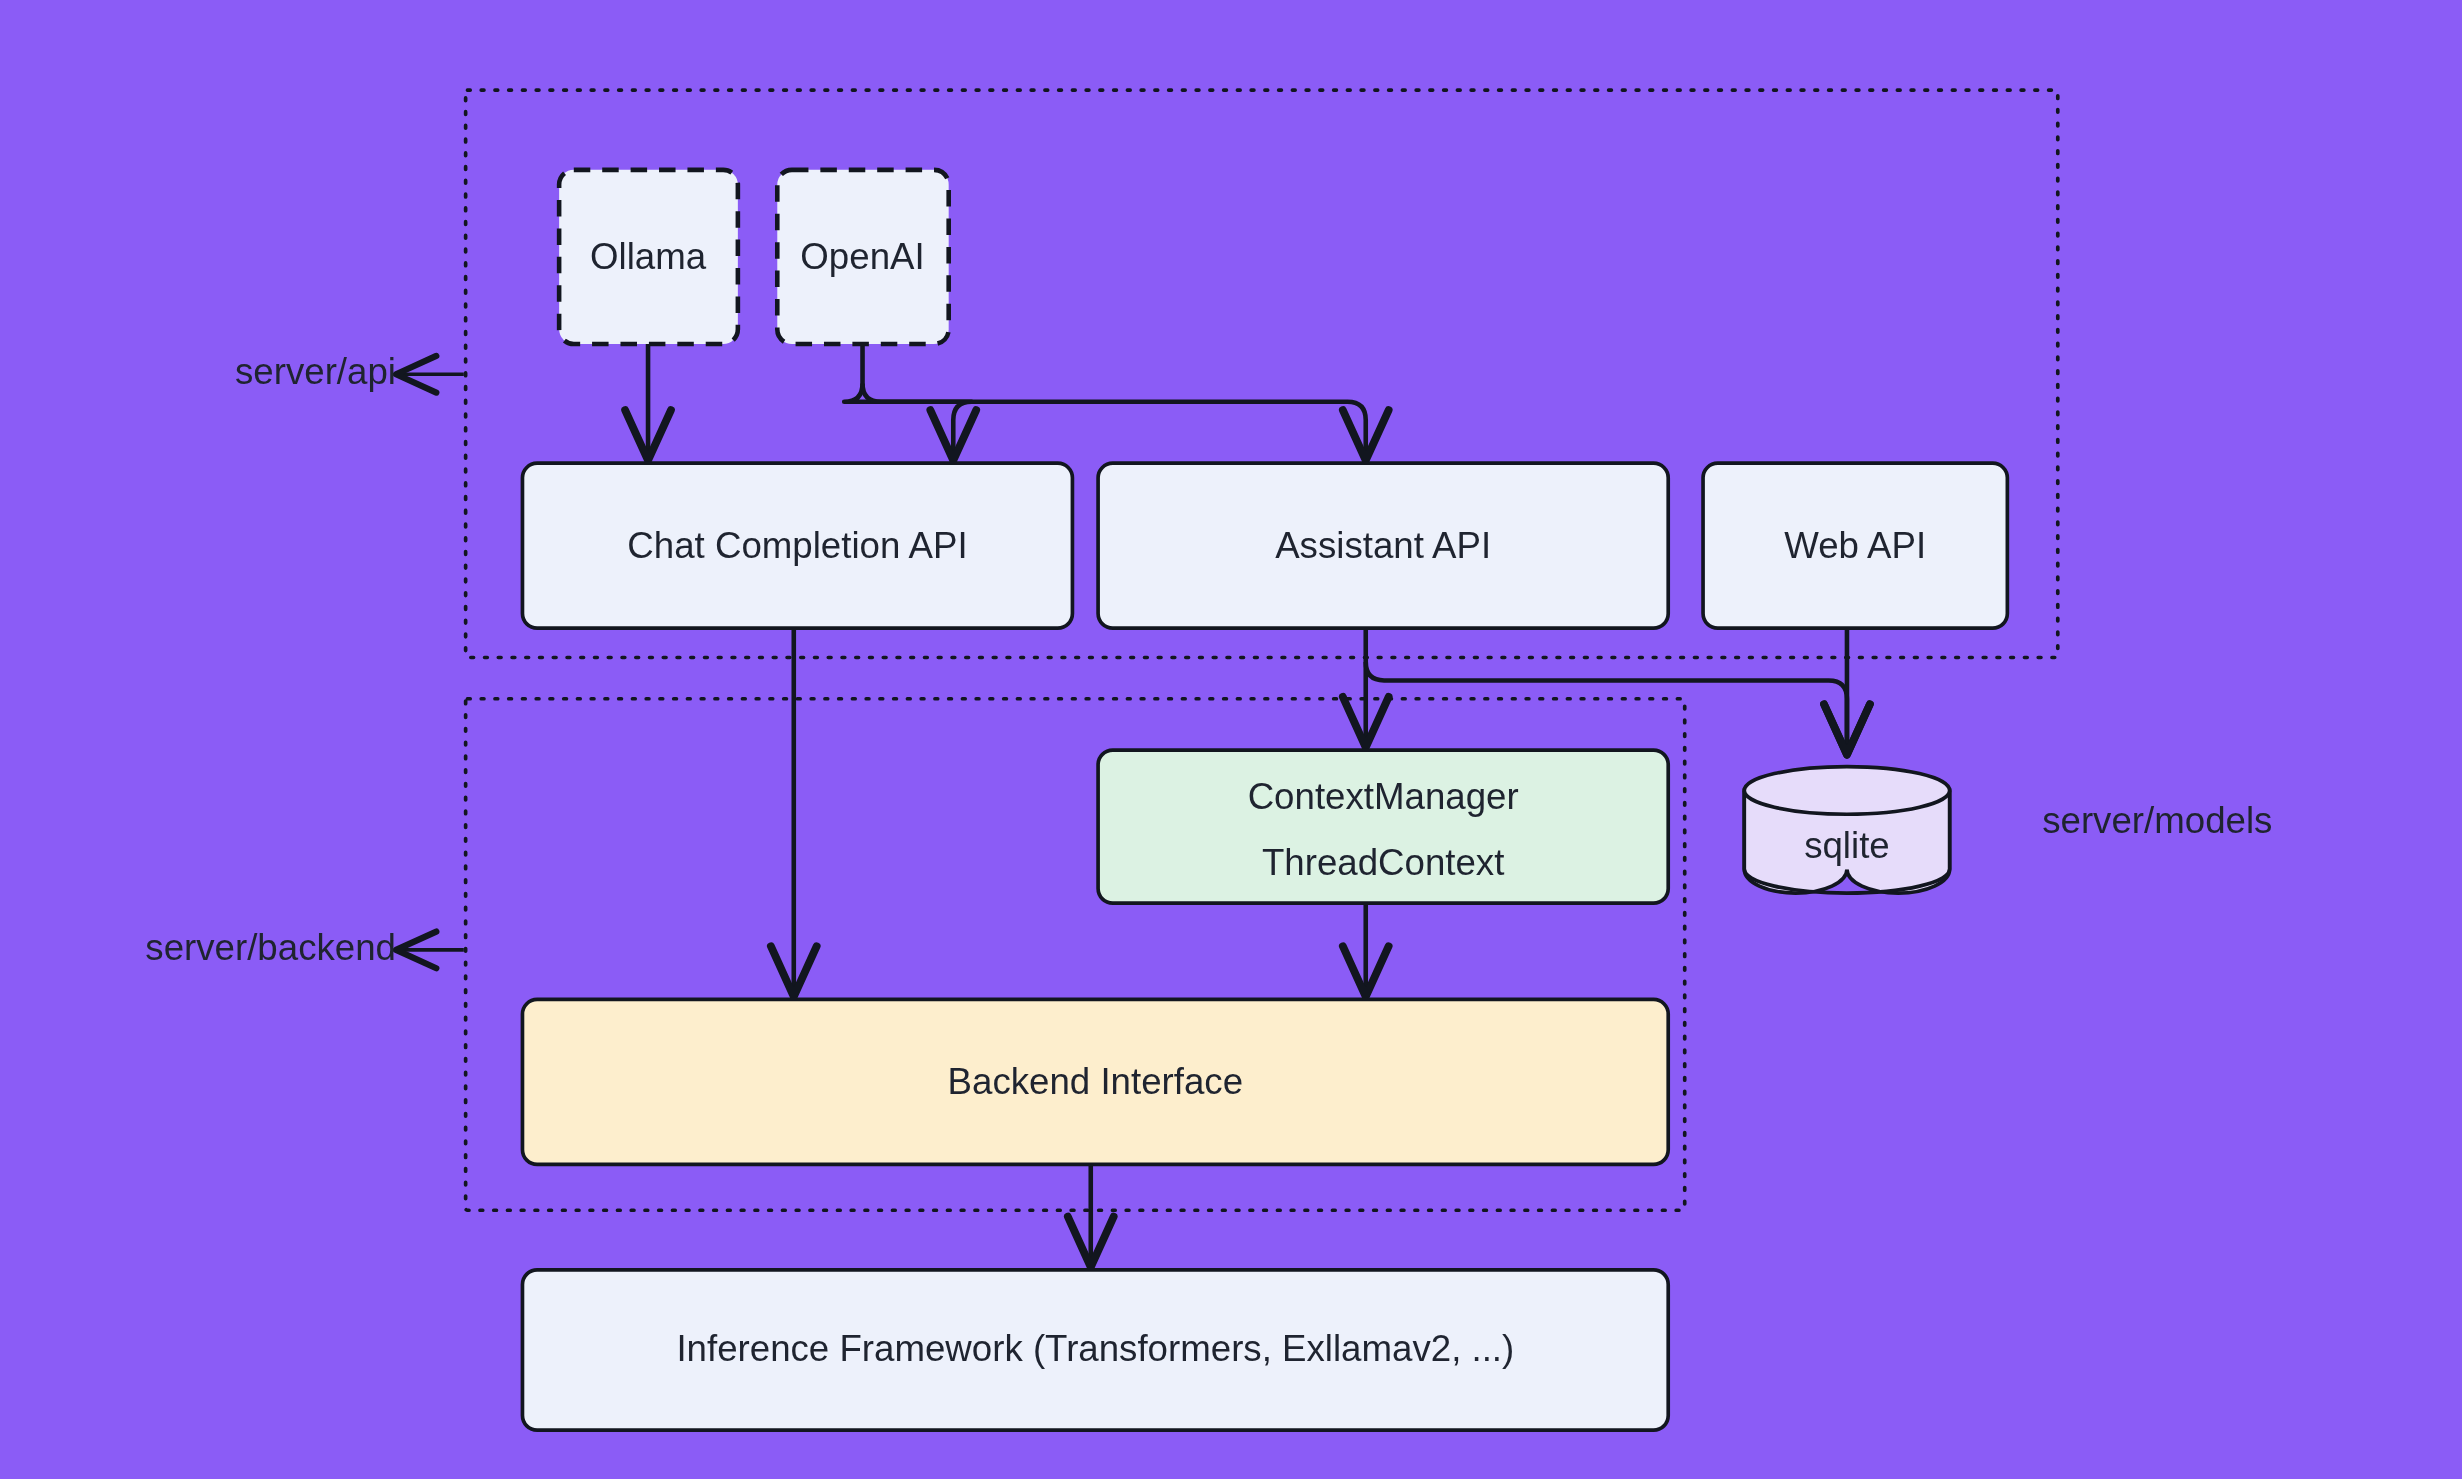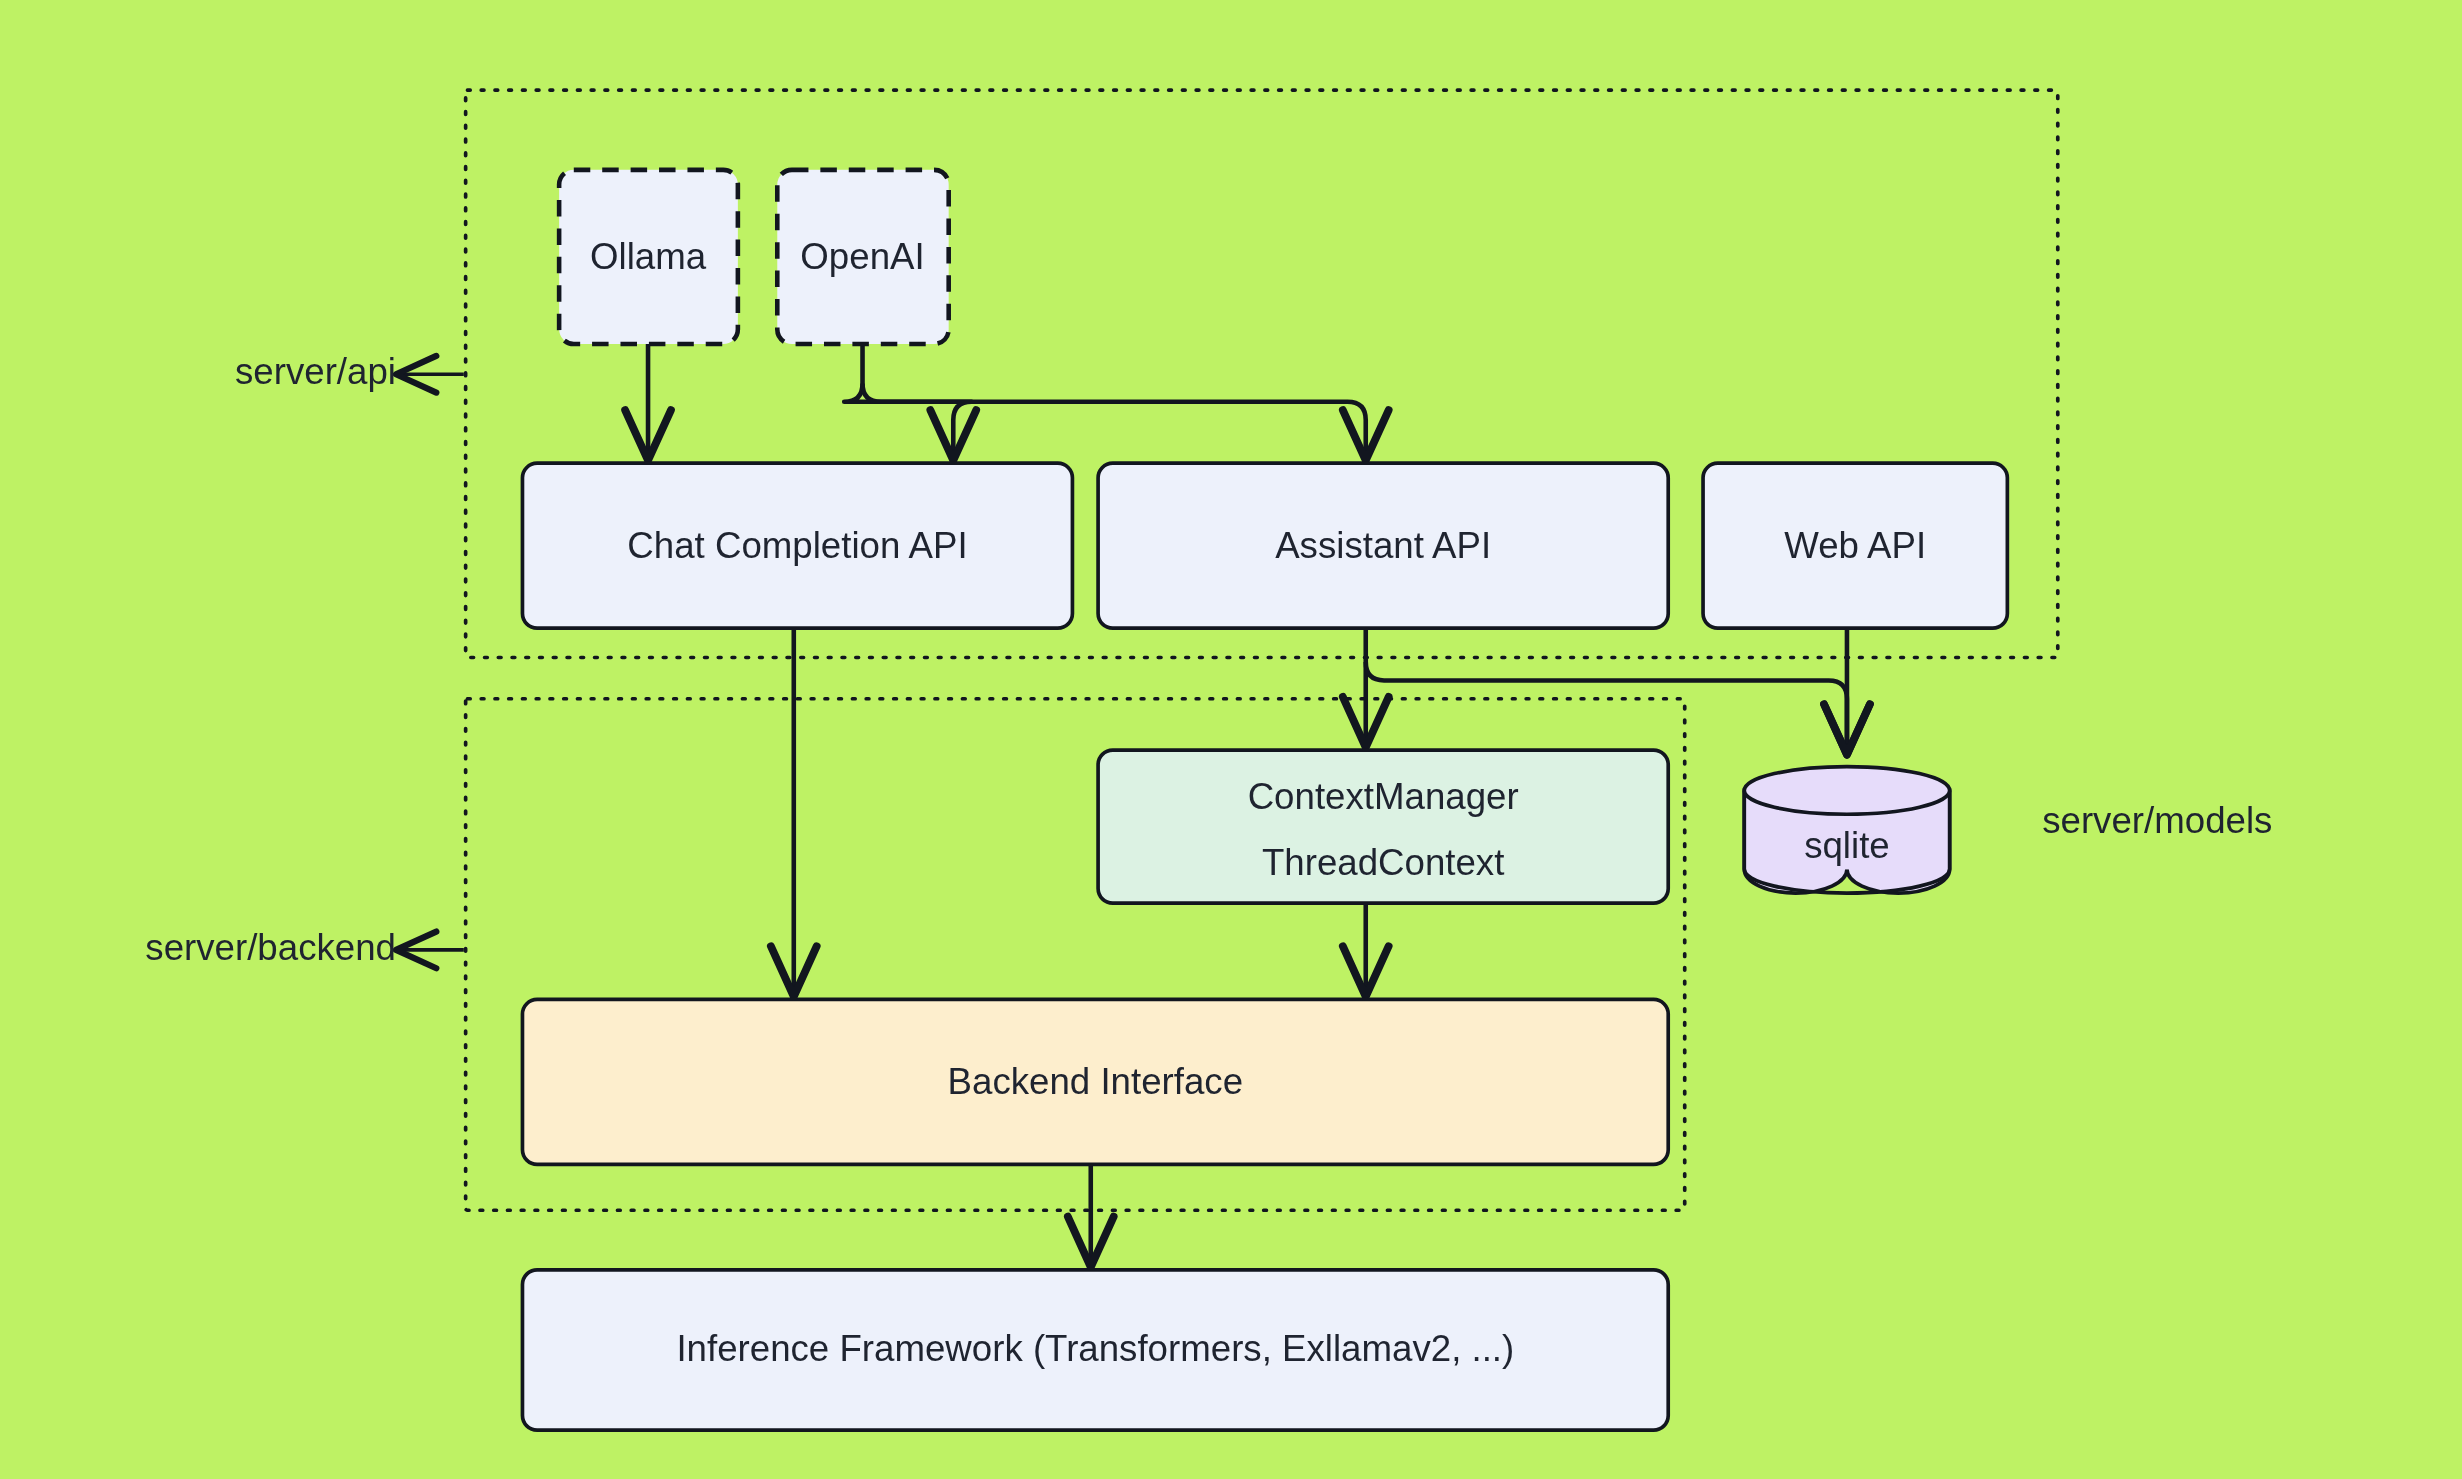--- a/index.html
+++ b/index.html
@@ -10,21 +10,21 @@
   body {
     width: 2462px;
     height: 1480px;
     overflow: hidden;
     font-family: "Liberation Sans", sans-serif;
   }
   #diagram-root {
     position: relative;
     width: 2462px;
     height: 1480px;
-    background: #bef264;
+    background: #8b5cf6;
   }
   svg.diagram {
     display: block;
     width: 2462px;
     height: 1480px;
   }
   .node-label {
     font-family: "Liberation Sans", sans-serif;
     font-size: 40px;
     fill: #1f2430;

